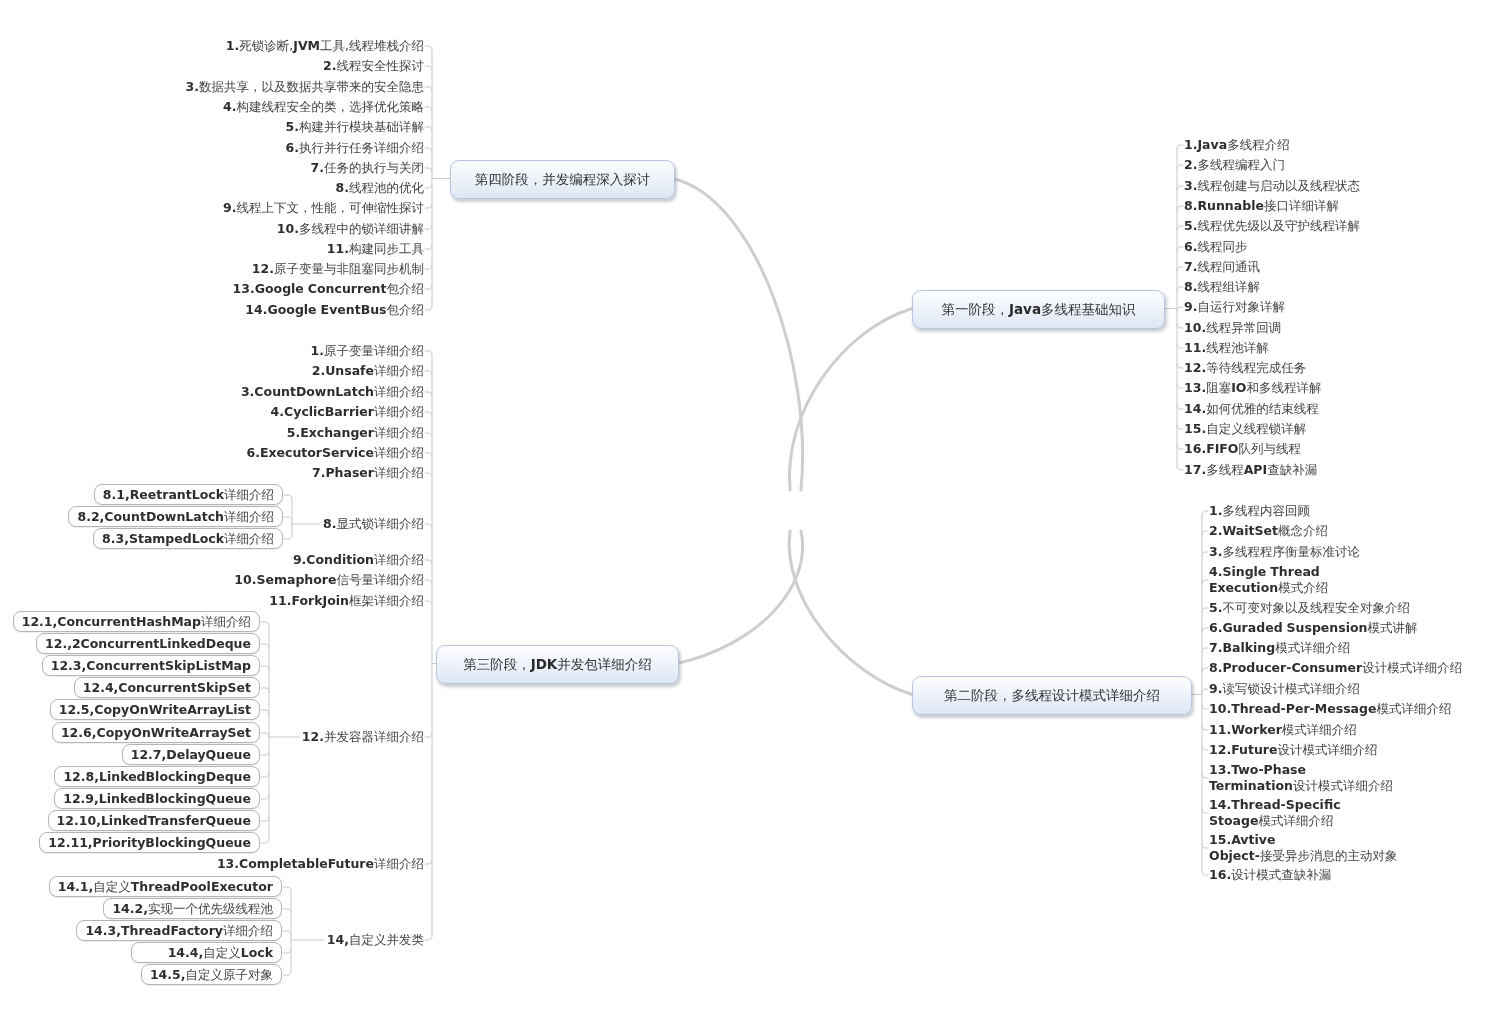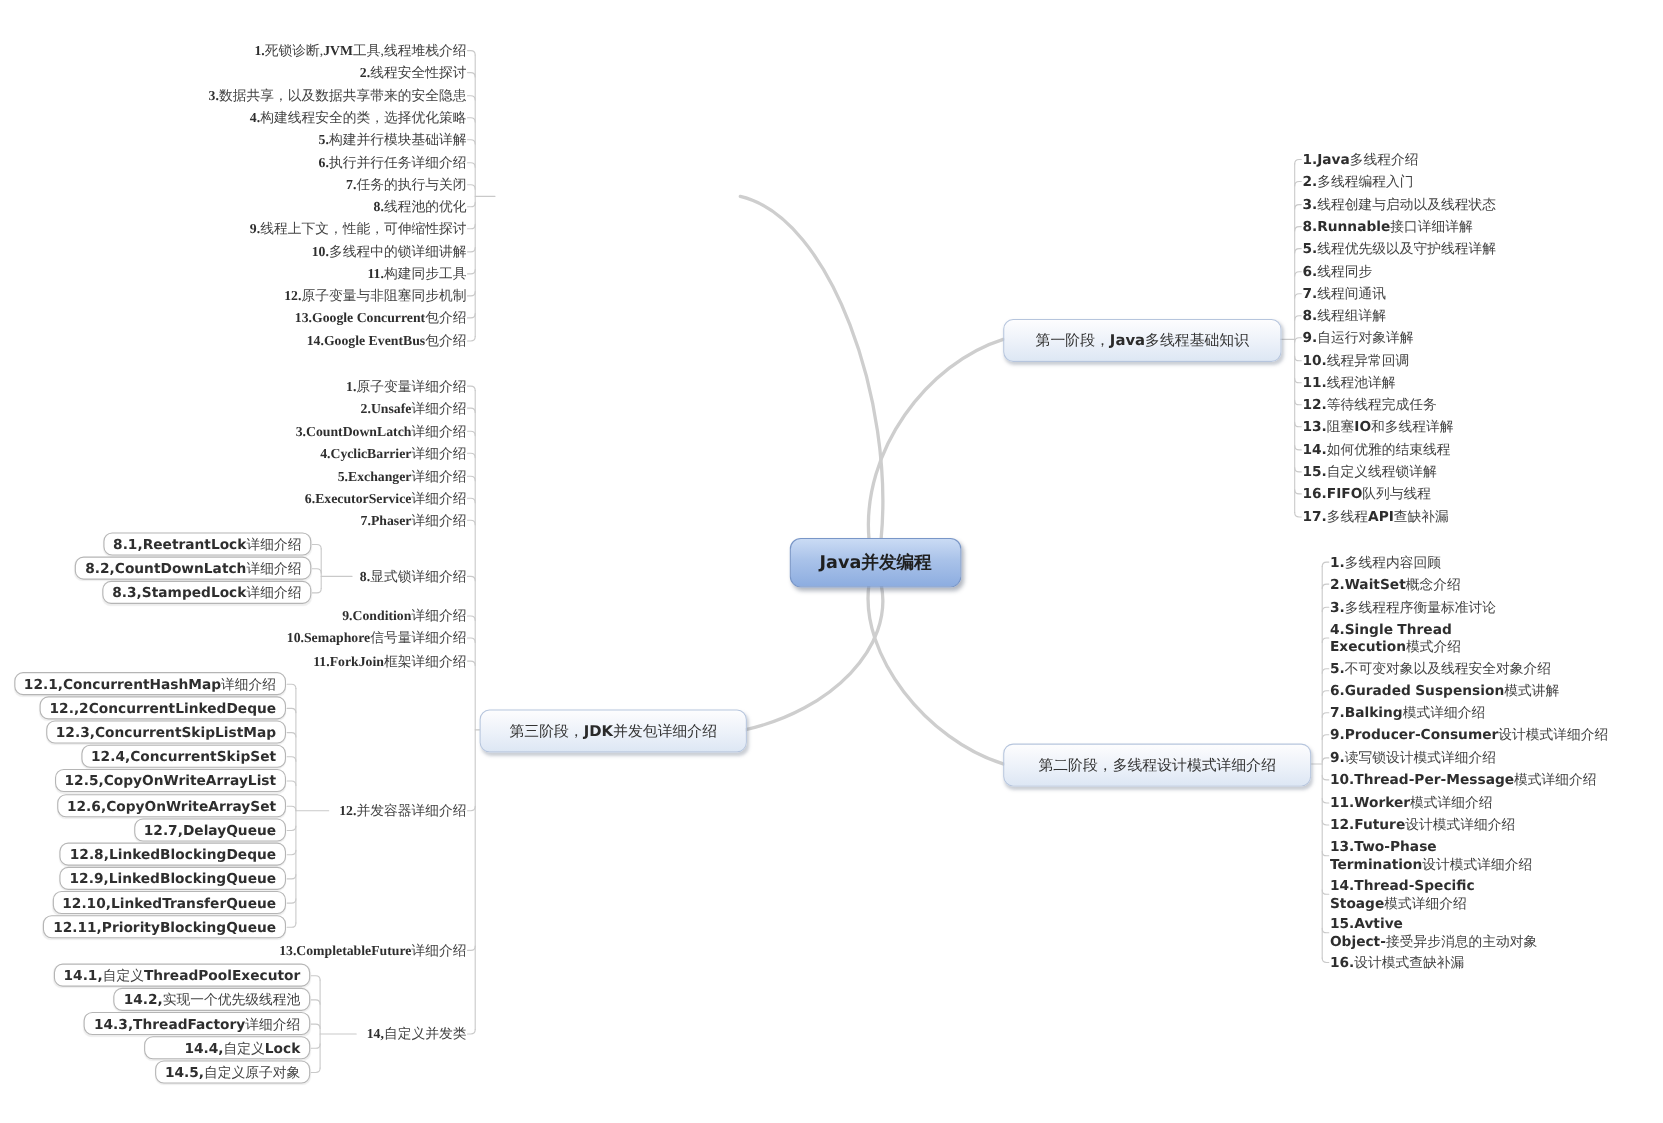--- a/index.html
+++ b/index.html
@@ -2,21 +2,21 @@
 <html><head>
 <meta charset="utf-8">
 <title>Java并发编程</title>
 <style>
   html,body{margin:0;padding:0;background:#ffffff;}
   body{width:1512px;height:1021px;overflow:hidden;font-family:"DejaVu Sans",sans-serif;}
   .canvas{position:relative;width:1512px;height:1021px;background:#fff;}
   #links{position:absolute;left:0;top:0;}
   .leaf{position:absolute;font-size:12.5px;line-height:16px;color:#424242;white-space:nowrap;}
   .leaf b{color:#2e2e2e;}
-  .leaf.side-left{text-align:right;font-family:Liberation Serif, serif;}
+  .leaf.side-left{text-align:right;}
   .leaf.side-right{text-align:left;}
   .leaf.two{line-height:15.5px;}
   .boxed{position:absolute;font-size:12.5px;line-height:17px;color:#424242;white-space:nowrap;
          border:1px solid #b5b5b5;border-radius:8px;background:#fff;padding:1px 8px;
          box-shadow:0 1px 1px rgba(0,0,0,0.07);}
   .boxed b{color:#2e2e2e;}
   .stage-node{position:absolute;display:flex;align-items:center;justify-content:center;
          background:linear-gradient(180deg,#fdfdfe 0%,#ecf1f9 55%,#dde7f4 100%);
          border:1px solid #b6c5dd;border-radius:9px;
          box-shadow:1.5px 2.5px 3px rgba(115,125,145,0.38);
@@ -126,24 +126,24 @@
       <path d="M 1208 689 H 1206 Q 1202 689 1202 693" fill="none" stroke="#c9c9c9" stroke-width="1" stroke-linecap="round"></path>
       <path d="M 1208 709 H 1206 Q 1202 709 1202 705" fill="none" stroke="#c9c9c9" stroke-width="1" stroke-linecap="round"></path>
       <path d="M 1208 730 H 1206 Q 1202 730 1202 726" fill="none" stroke="#c9c9c9" stroke-width="1" stroke-linecap="round"></path>
       <path d="M 1208 750 H 1206 Q 1202 750 1202 746" fill="none" stroke="#c9c9c9" stroke-width="1" stroke-linecap="round"></path>
       <path d="M 1208 778 H 1206 Q 1202 778 1202 774" fill="none" stroke="#c9c9c9" stroke-width="1" stroke-linecap="round"></path>
       <path d="M 1208 813 H 1206 Q 1202 813 1202 809" fill="none" stroke="#c9c9c9" stroke-width="1" stroke-linecap="round"></path>
       <path d="M 1208 848 H 1206 Q 1202 848 1202 844" fill="none" stroke="#c9c9c9" stroke-width="1" stroke-linecap="round"></path>
       <path d="M 1208 875 H 1206 Q 1202 875 1202 871" fill="none" stroke="#c9c9c9" stroke-width="1" stroke-linecap="round"></path>
     </svg>
 
-  <div class="center-node" id="center-node" style="left: 718px; top: 489px; width: 154px; height: 43px;">
-    <span><b>Java</b>并发编程</span>
-  </div>
-
+
+  <div class="stage-node" id="bnode0" style="left: 450px; top: 160px; width: 223px; height: 37px;">
+    <span>第四阶段，并发编程深入探讨</span>
+  </div>
   <div class="stage-node" id="bnode1" style="left: 912px; top: 290px; width: 251px; height: 37px;">
     <span>第一阶段，<b>Java</b>多线程基础知识</span>
   </div>
   <div class="stage-node" id="bnode2" style="left: 436px; top: 645px; width: 241px; height: 37px;">
     <span>第三阶段，<b>JDK</b>并发包详细介绍</span>
   </div>
   <div class="stage-node" id="bnode3" style="left: 912px; top: 676px; width: 278px; height: 37px;">
     <span>第二阶段，多线程设计模式详细介绍</span>
   </div>
 
@@ -212,21 +212,21 @@
       <div class="boxed" style="top: 920px; right: 1230px;"><b>14.3,ThreadFactory</b>详细介绍</div>
       <div class="boxed" style="top: 942px; right: 1230px; padding-left: 36px;"><b>14.4,</b>自定义<b>Lock</b></div>
       <div class="boxed" style="top: 964px; right: 1230px;"><b>14.5,</b>自定义原子对象</div>
       <div class="leaf side-right" style="top: 503px; left: 1209px;"><b>1.</b>多线程内容回顾</div>
       <div class="leaf side-right" style="top: 523px; left: 1209px;"><b>2.WaitSet</b>概念介绍</div>
       <div class="leaf side-right" style="top: 544px; left: 1209px;"><b>3.</b>多线程程序衡量标准讨论</div>
       <div class="leaf side-right two" style="top: 564px; left: 1209px;"><b>4.Single</b> <b>Thread</b><br><b>Execution</b>模式介绍</div>
       <div class="leaf side-right" style="top: 600px; left: 1209px;"><b>5.</b>不可变对象以及线程安全对象介绍</div>
       <div class="leaf side-right" style="top: 620px; left: 1209px;"><b>6.Guraded</b> <b>Suspension</b>模式讲解</div>
       <div class="leaf side-right" style="top: 640px; left: 1209px;"><b>7.Balking</b>模式详细介绍</div>
-      <div class="leaf side-right" style="top: 660px; left: 1209px;"><b>9.Producer-Consumer</b>设计模式详细介绍</div>
+      <div class="leaf side-right" style="top: 660px; left: 1209px;"><b>8.Producer-Consumer</b>设计模式详细介绍</div>
       <div class="leaf side-right" style="top: 681px; left: 1209px;"><b>9.</b>读写锁设计模式详细介绍</div>
       <div class="leaf side-right" style="top: 701px; left: 1209px;"><b>10.Thread-Per-Message</b>模式详细介绍</div>
       <div class="leaf side-right" style="top: 722px; left: 1209px;"><b>11.Worker</b>模式详细介绍</div>
       <div class="leaf side-right" style="top: 742px; left: 1209px;"><b>12.Future</b>设计模式详细介绍</div>
       <div class="leaf side-right two" style="top: 762px; left: 1209px;"><b>13.Two-Phase</b><br><b>Termination</b>设计模式详细介绍</div>
       <div class="leaf side-right two" style="top: 797px; left: 1209px;"><b>14.Thread-Specific</b><br><b>Stoage</b>模式详细介绍</div>
       <div class="leaf side-right two" style="top: 832px; left: 1209px;"><b>15.Avtive</b><br><b>Object-</b>接受异步消息的主动对象</div>
       <div class="leaf side-right" style="top: 867px; left: 1209px;"><b>16.</b>设计模式查缺补漏</div>
     </div>
 </div>

